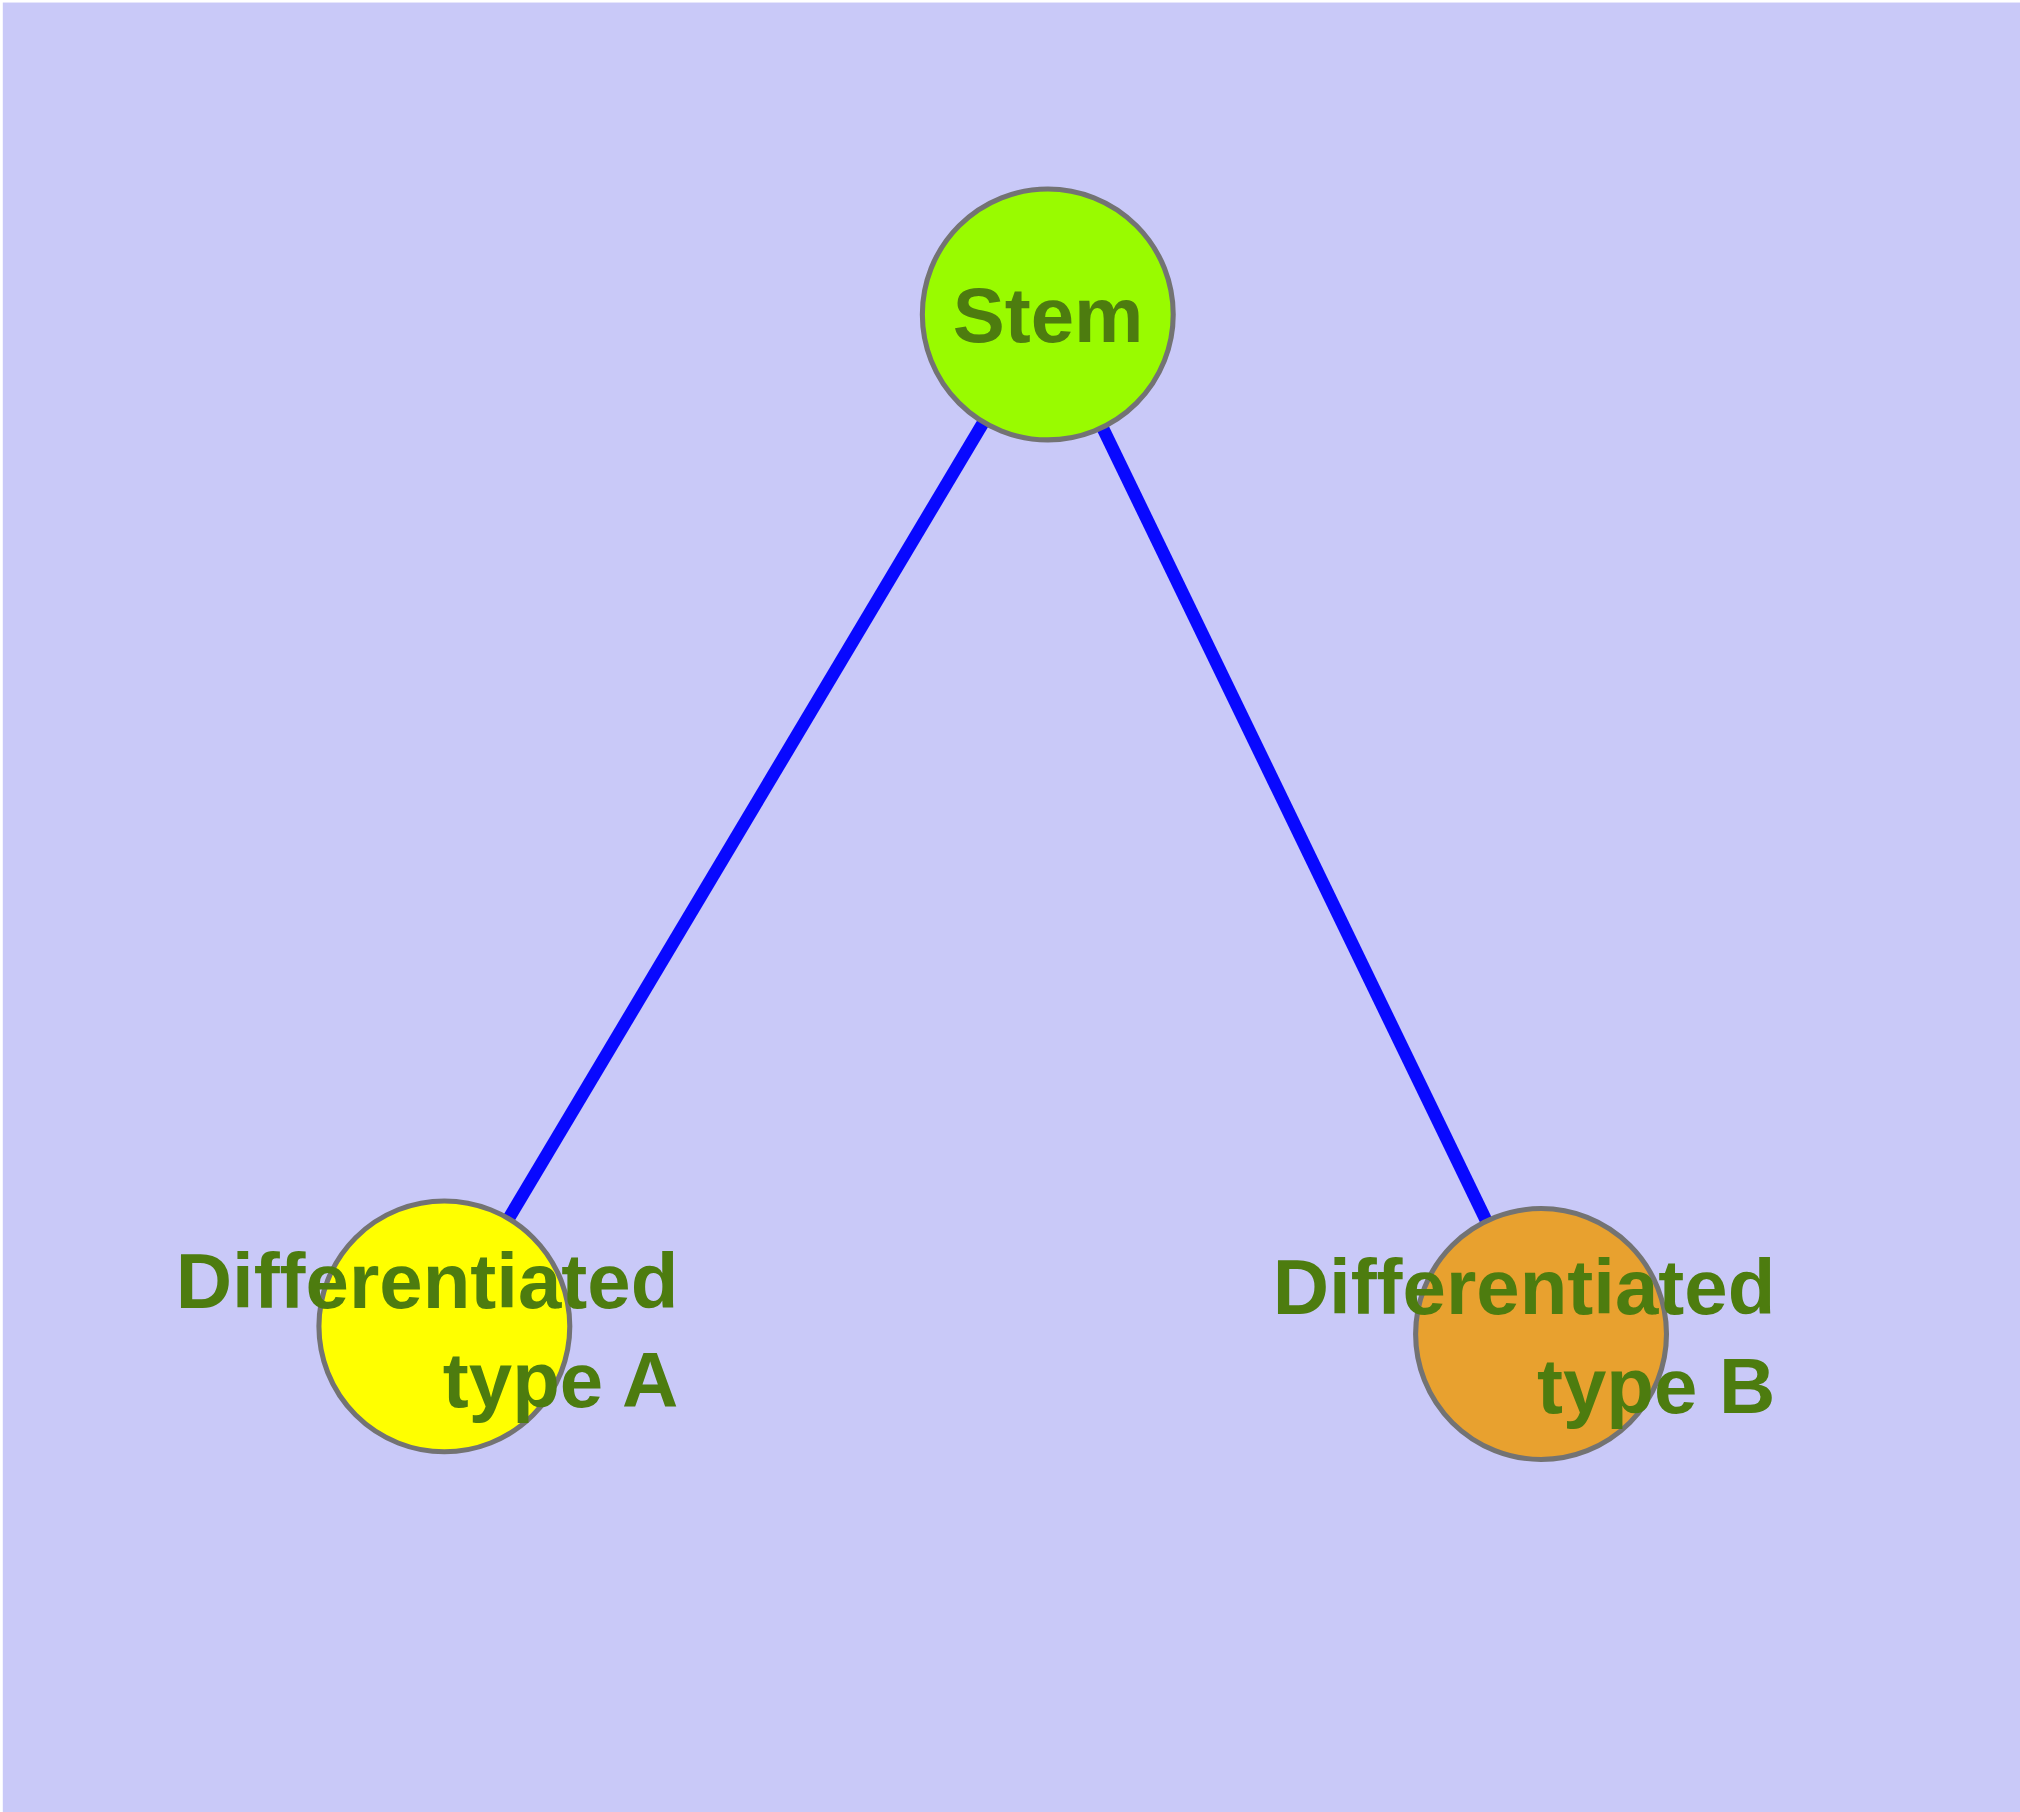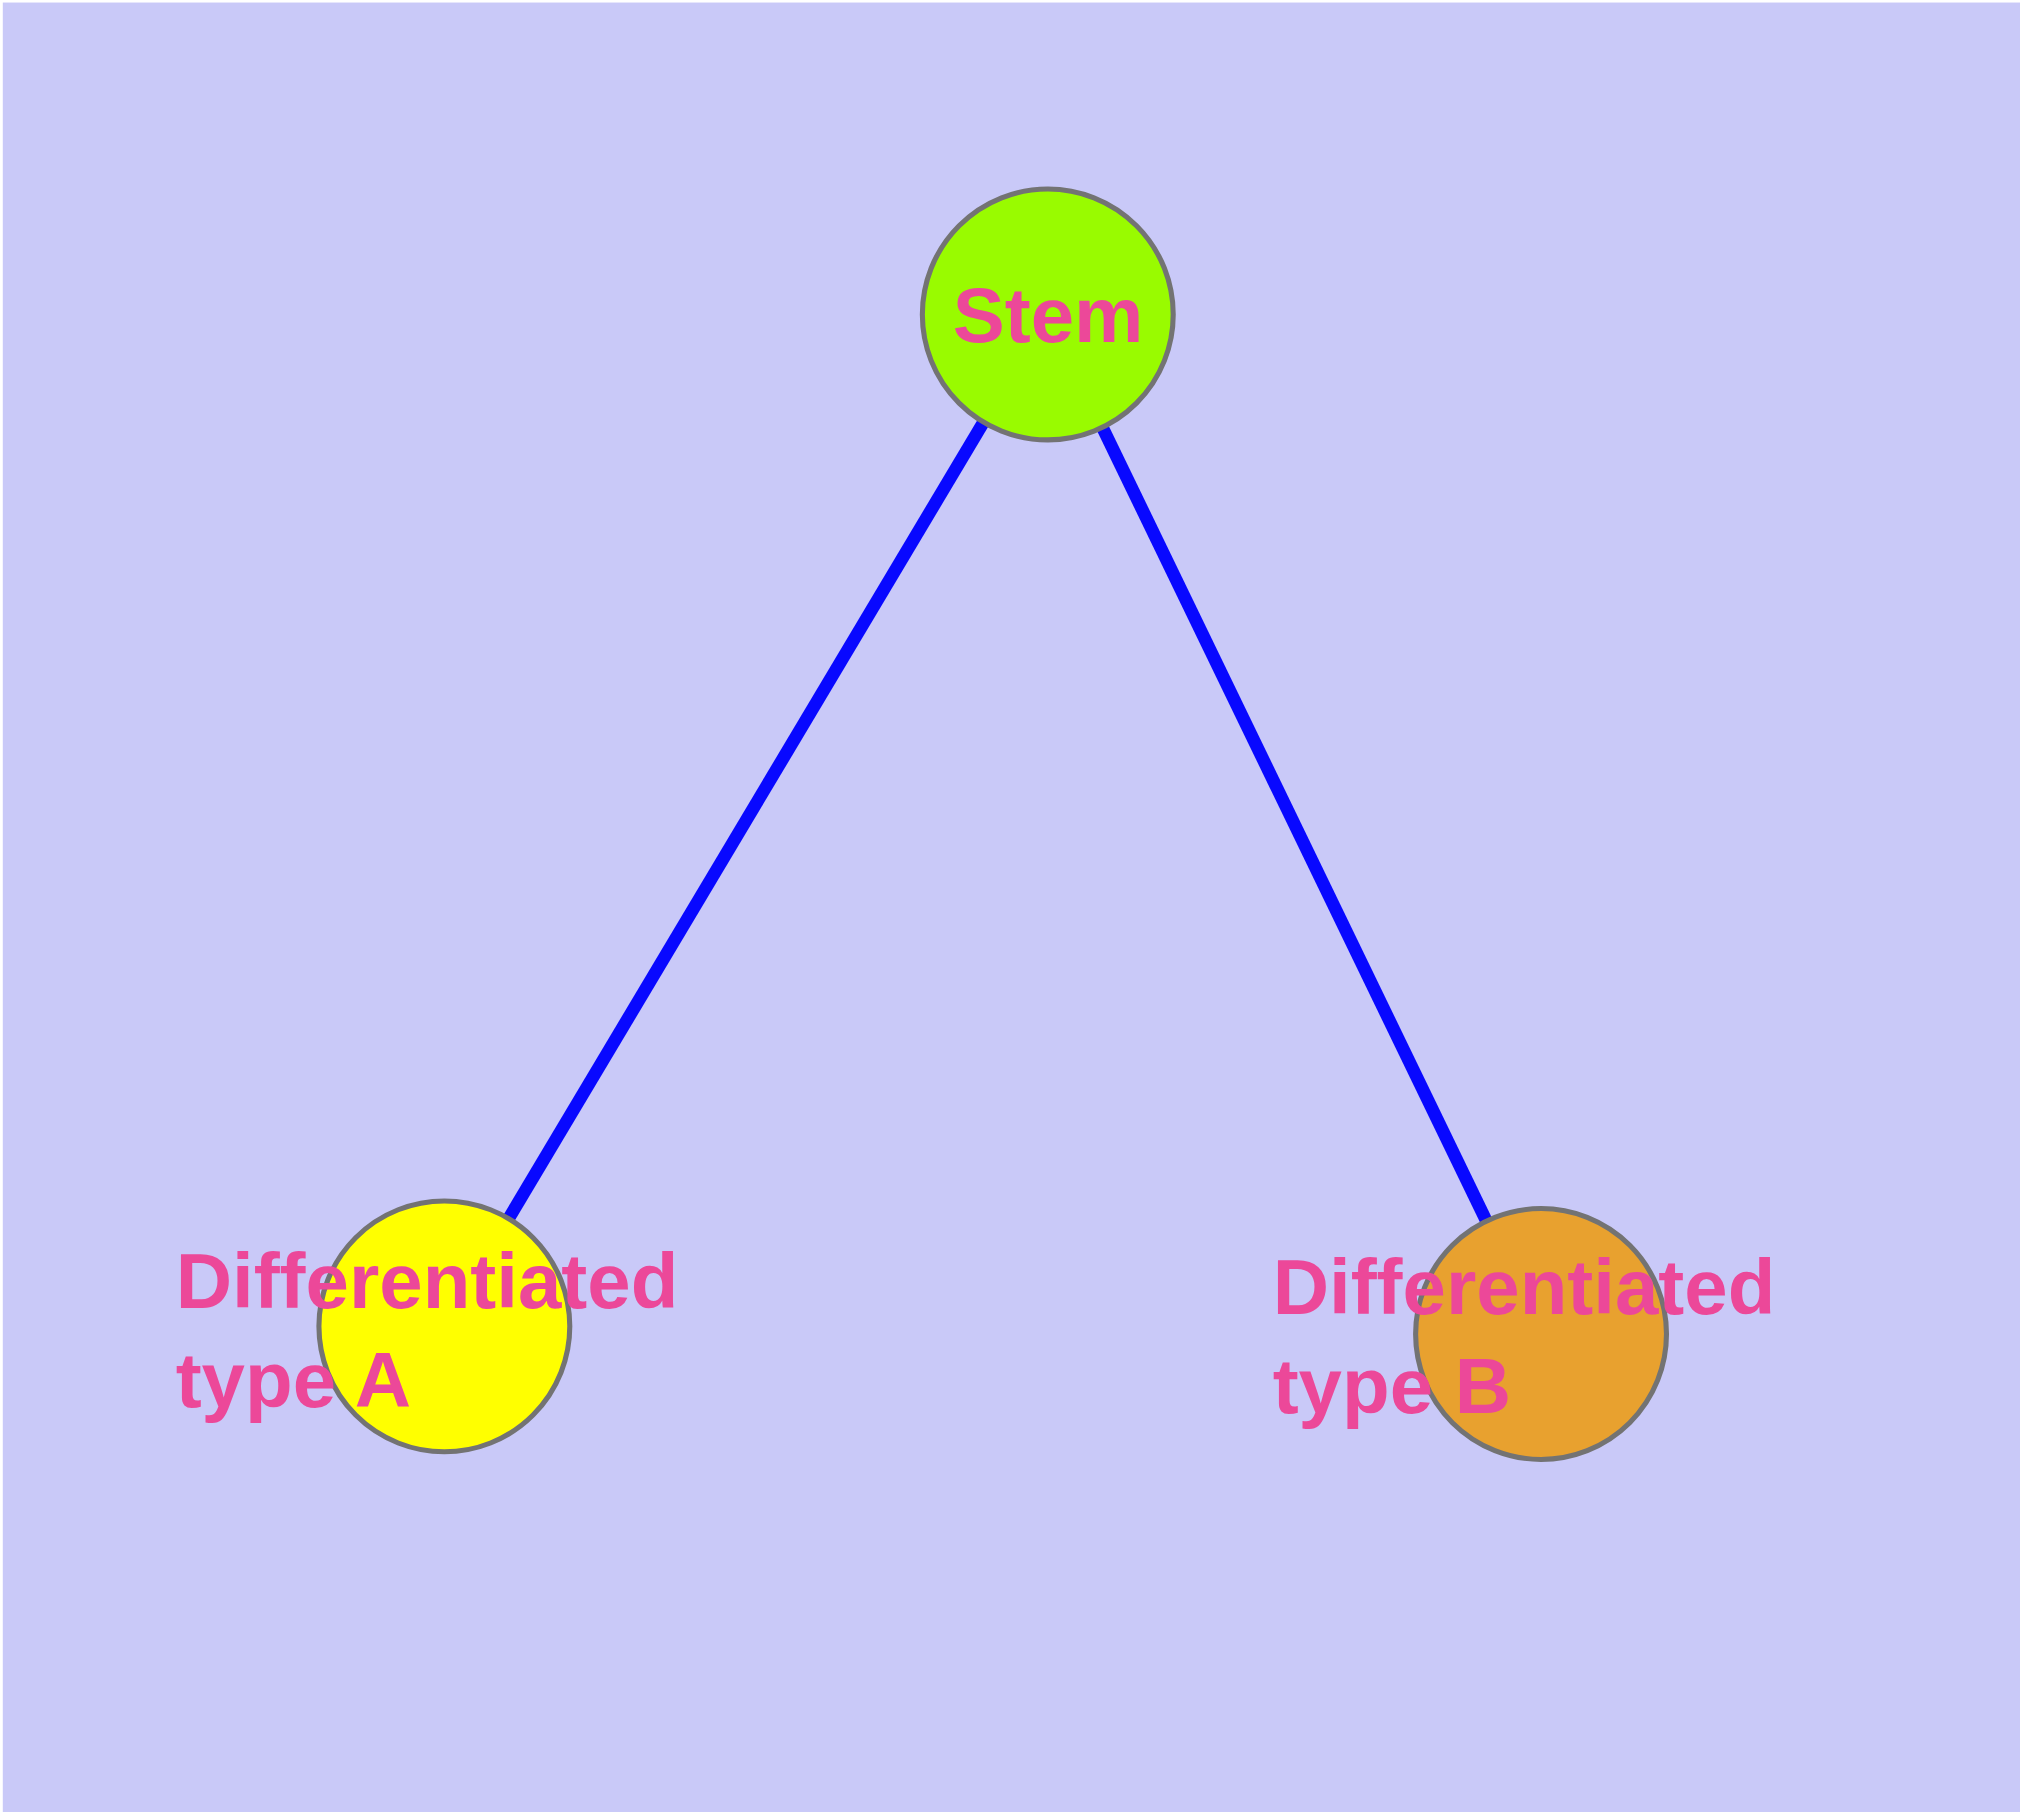--- a/index.html
+++ b/index.html
@@ -25,22 +25,22 @@
   }
   .node {
     stroke-width: 6px;
   }
   .node-label {
     position: absolute;
     transform: translate(-50%, -50%);
     font-weight: bold;
     font-size: 78px;
     line-height: 99px;
-    color: #ec4899;
-    text-align: left;
+    color: #4d7c0f;
+    text-align: right;
     white-space: pre-line;
     pointer-events: none;
   }
   .stem-label  { left: 1048px; top: 315px;  }
   .type-a-label{ left: 427px;  top: 1331px; }
   .type-b-label{ left: 1524px; top: 1337px; }
 </style>
 </head>
 <body>
 

